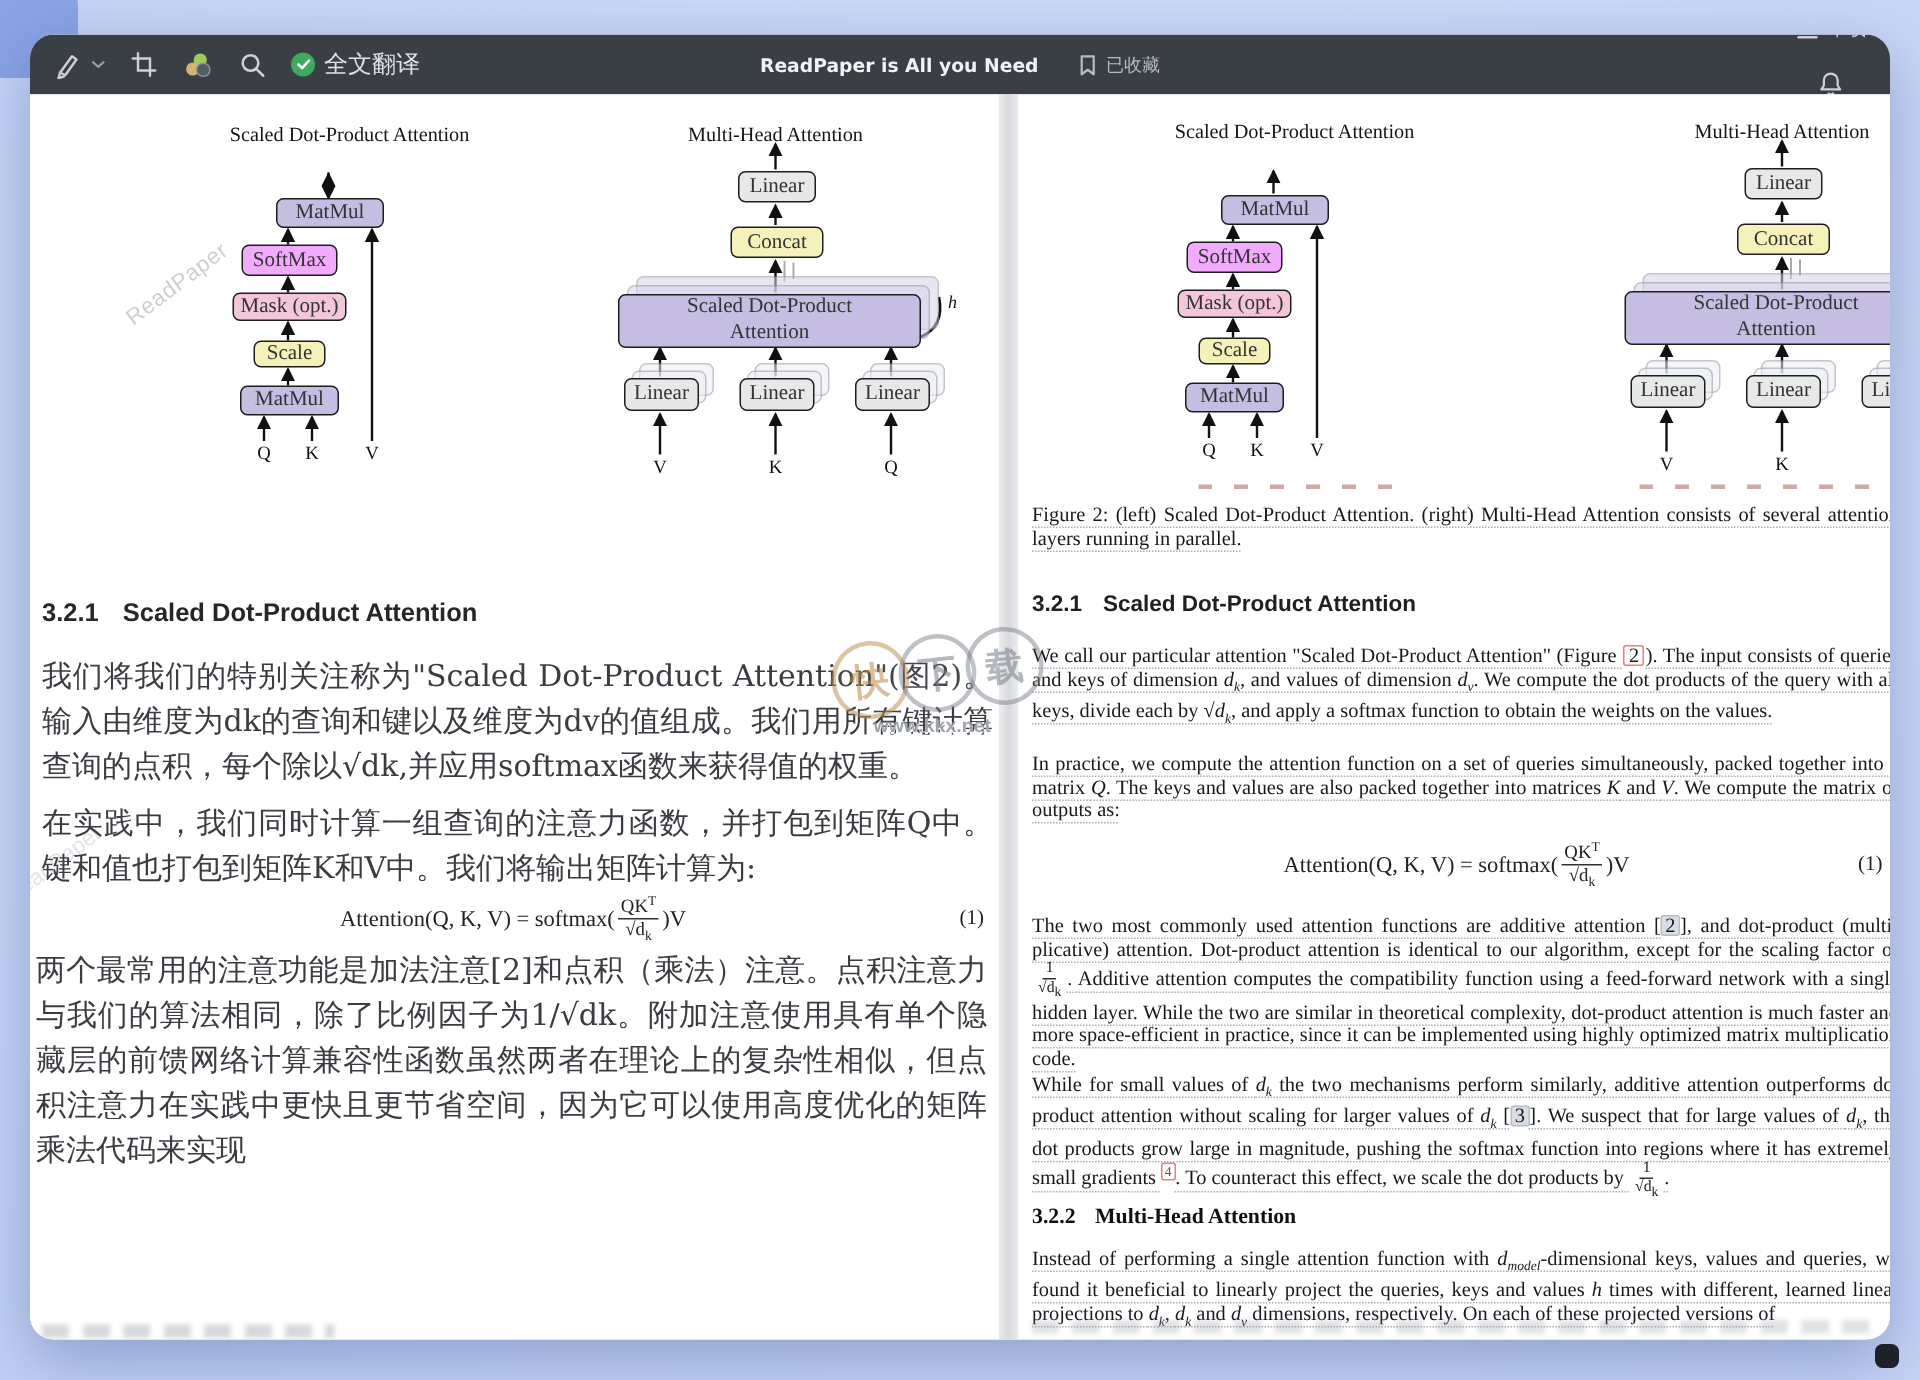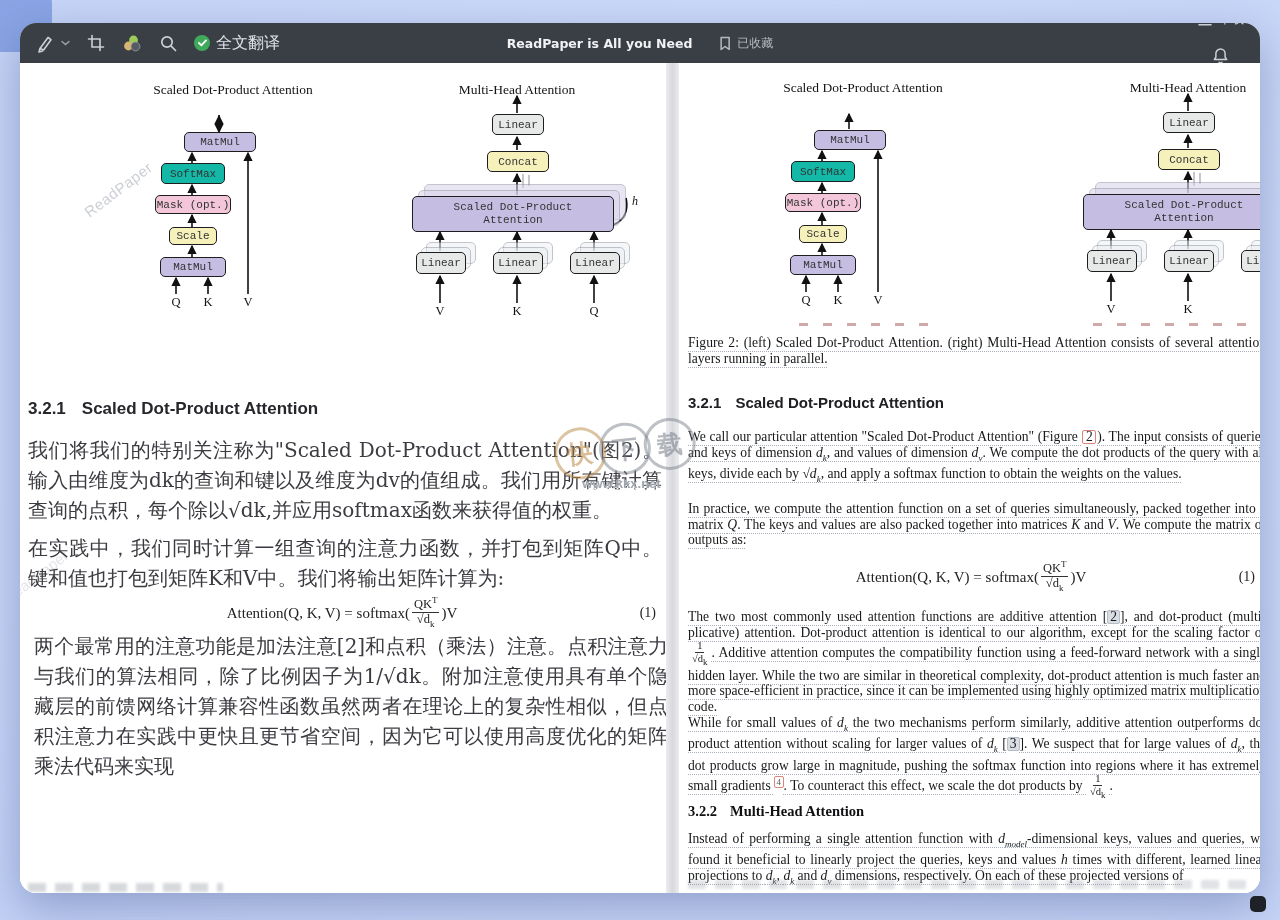--- a/index.html
+++ b/index.html
@@ -26,23 +26,23 @@
   .page{position:relative;overflow:hidden;background:#fff;}
   .page-left{width:646px;}
   .page-divider{width:13px;background:linear-gradient(90deg,#ececef 0%,#d7d9dd 50%,#ececef 100%);}
   .page-right{flex:1;}
   
   .diag{position:absolute;}
   .d-title{position:absolute;left:0;top:0;width:100%;text-align:center;font-family:"Liberation Serif",serif;
            font-size:13.5px;color:#141414;}
   .dsvg{position:absolute;left:0;top:0;}
   .dbox{position:absolute;border:1.5px solid #1d1d1d;border-radius:5px;display:flex;align-items:center;
-        justify-content:center;font-family:Liberation Mono, monospace;font-size:11px;color:#333;background:#eee;}
+        justify-content:center;font-family:Liberation Serif, serif;font-size:14px;color:#333;background:#eee;}
   .purple{background:#c6bde3;}
-  .green{background:#14b8a6;}
+  .green{background:#f0abfc;}
   .pink{background:#f3c7d9;}
   .yellow{background:#f6f0bb;}
   .grayb{background:#e6e9e8;}
   .gbox{position:absolute;border:1.2px solid #9396a0;border-radius:5px;background:#eceef3;opacity:.55;}
   .gbox.gp{background:#d8d2ea;}
   .dlabel{position:absolute;width:20px;text-align:center;font-family:"Liberation Serif",serif;font-size:12.5px;color:#111;}
   .hlabel{position:absolute;font-family:"Liberation Serif",serif;font-style:italic;font-size:12px;color:#111;}
   .bigtext{flex-direction:column;line-height:1.2;}
   .vkq-dashes{position:absolute;height:3px;opacity:.5;
     background:repeating-linear-gradient(90deg,#a05550 0 9px,transparent 9px 24px);}
@@ -292,21 +292,21 @@
       <div class="equation" style="left:0;top:532px;width:644px;height:36px">
         <span>Attention(Q, K, V) = softmax(</span>
           <span><span class="vfrac">
               <span class="num">QK<sup>T</sup></span>
               <span class="den">√d<sub>k</sub></span>
             </span></span>
           <span>)V</span>
         <span class="eq-num">(1)</span>
       </div>
 
-      <p class="lp" style="left:14px;top:568px">两个最常用的注意功能是加法注意[2]和点积（乘法）注意。点积注意力与我们的算法相同，除了比例因子为1/√dk。附加注意使用具有单个隐藏层的前馈网络计算兼容性函数虽然两者在理论上的复杂性相似，但点积注意力在实践中更快且更节省空间，因为它可以使用高度优化的矩阵乘法代码来实现</p>
+      <p class="lp" style="left:4px;top:568px">两个最常用的注意功能是加法注意[2]和点积（乘法）注意。点积注意力与我们的算法相同，除了比例因子为1/√dk。附加注意使用具有单个隐藏层的前馈网络计算兼容性函数虽然两者在理论上的复杂性相似，但点积注意力在实践中更快且更节省空间，因为它可以使用高度优化的矩阵乘法代码来实现</p>
 
       <div class="cutline" style="left:8px;top:820px;width:195px;opacity:.4"></div>
     </div>
 
     <div class="page-divider"></div>
 
     <div class="page page-right">
 
       <div class="diag" style="left:69px;top:17px;width:230px;height:230px">
         <svg class="dsvg" width="230" height="230">

